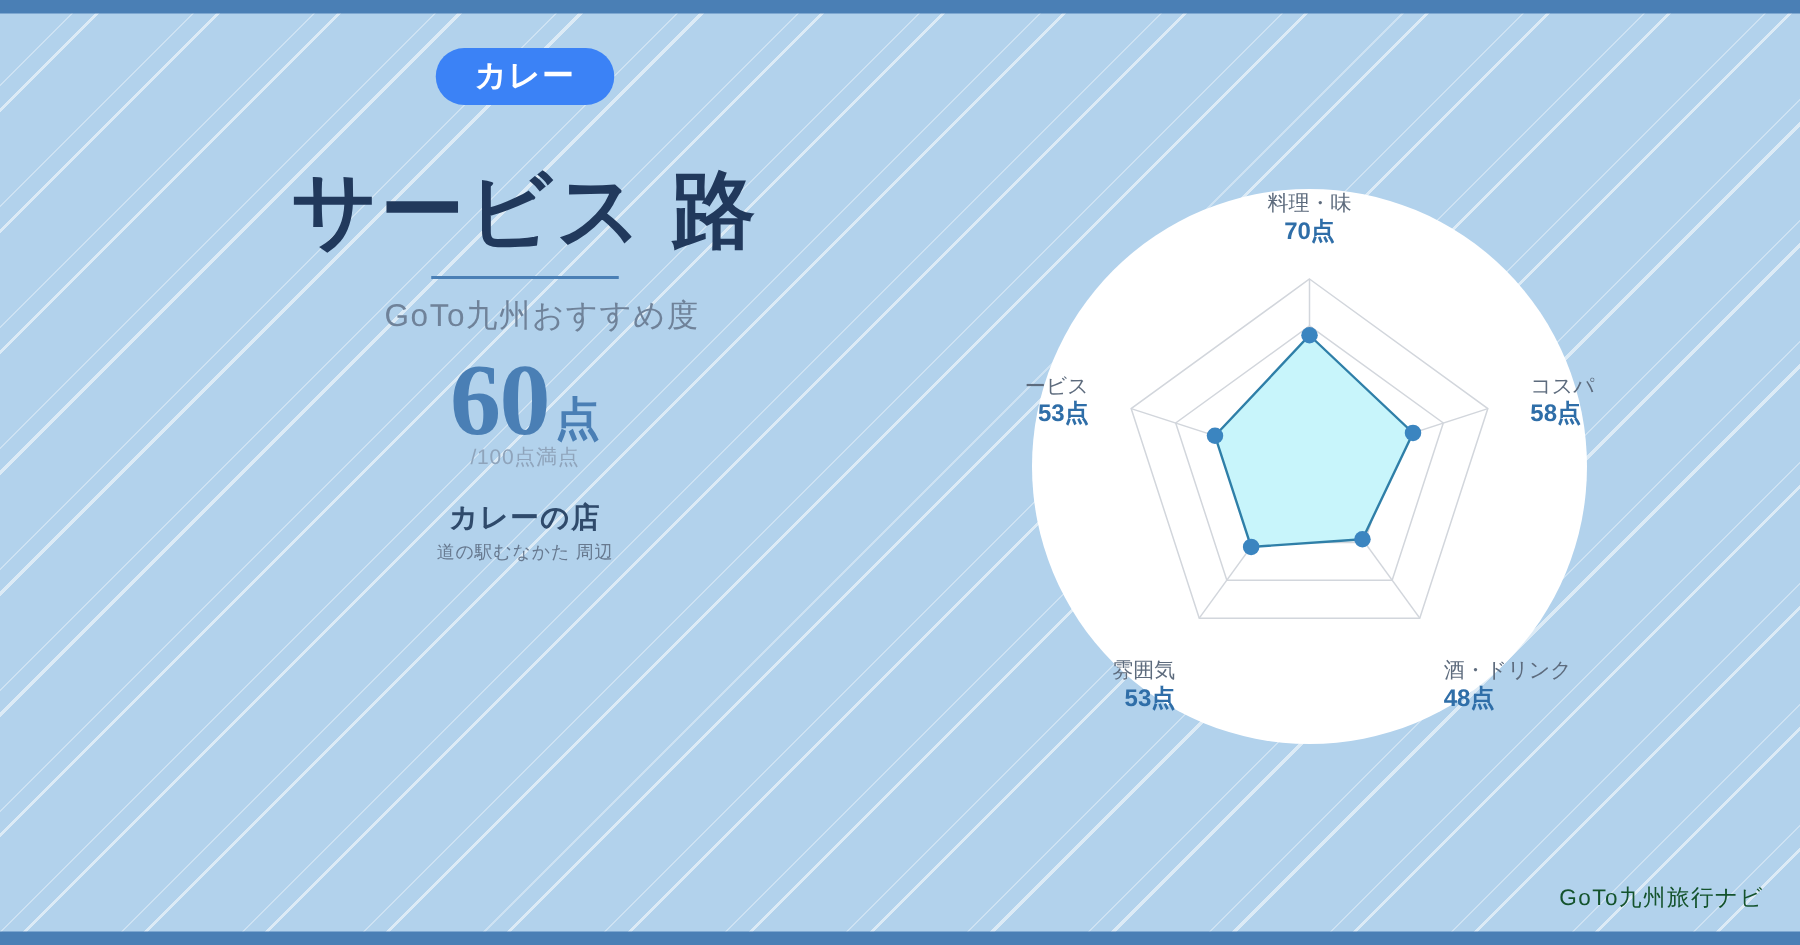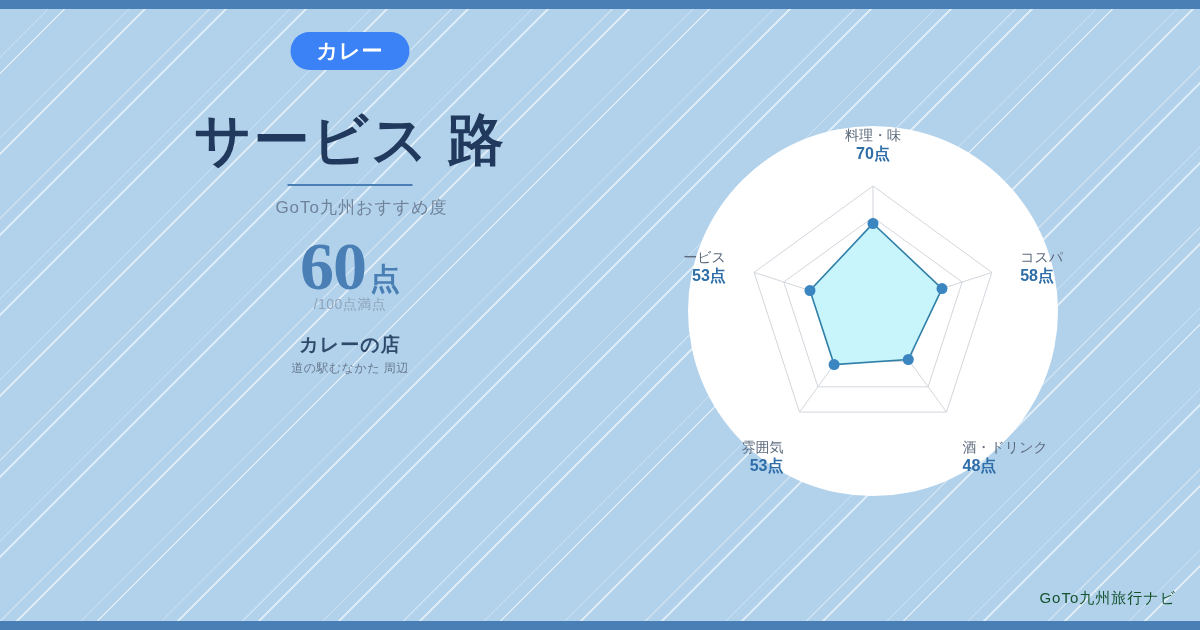--- a/index.html
+++ b/index.html
@@ -95,21 +95,21 @@
     width: 125px;
     height: 2px;
     background-color: #4a7fb5;
   }
 
   #score-caption {
     position: absolute;
     left: 0;
     right: 0;
     top: 196px;
-    font-size: 17px;
+    font-size: 21px;
     color: #6f8299;
     letter-spacing: 1px;
     padding-left: 23px;
   }
 
   #score-row {
     position: absolute;
     left: 0;
     right: 0;
     top: 232px;

